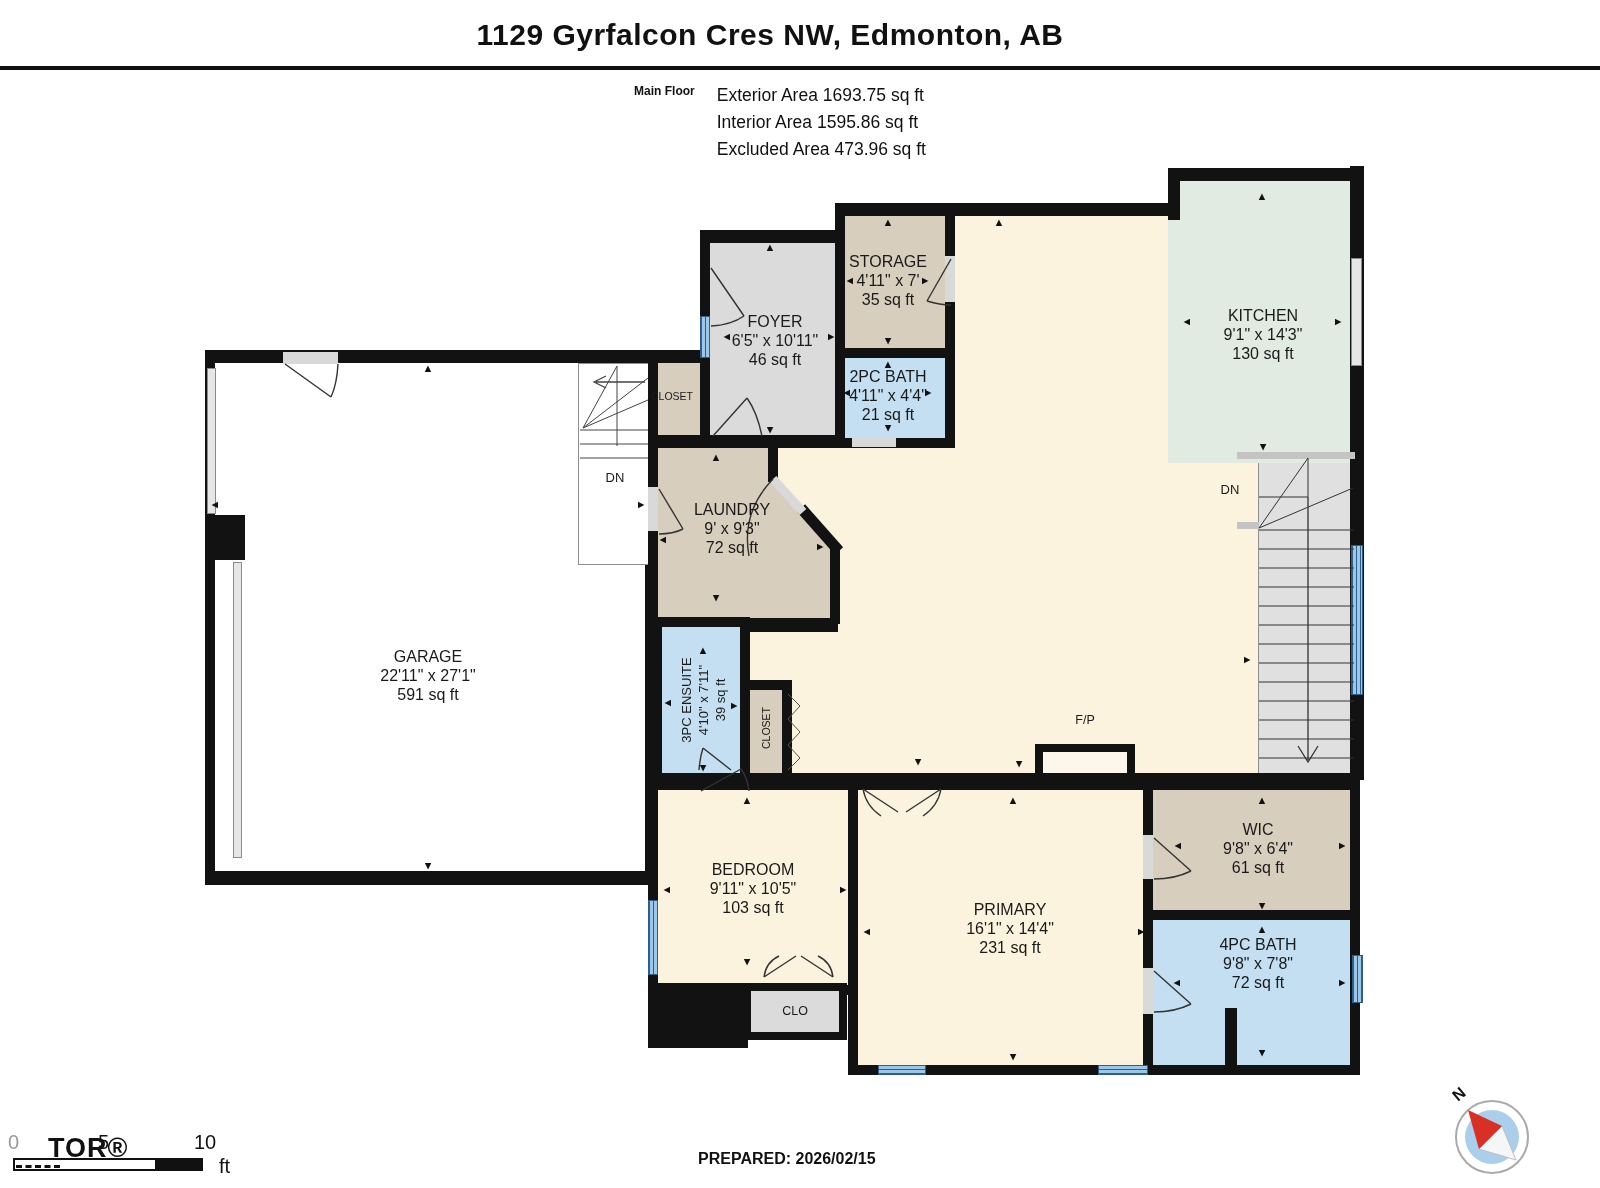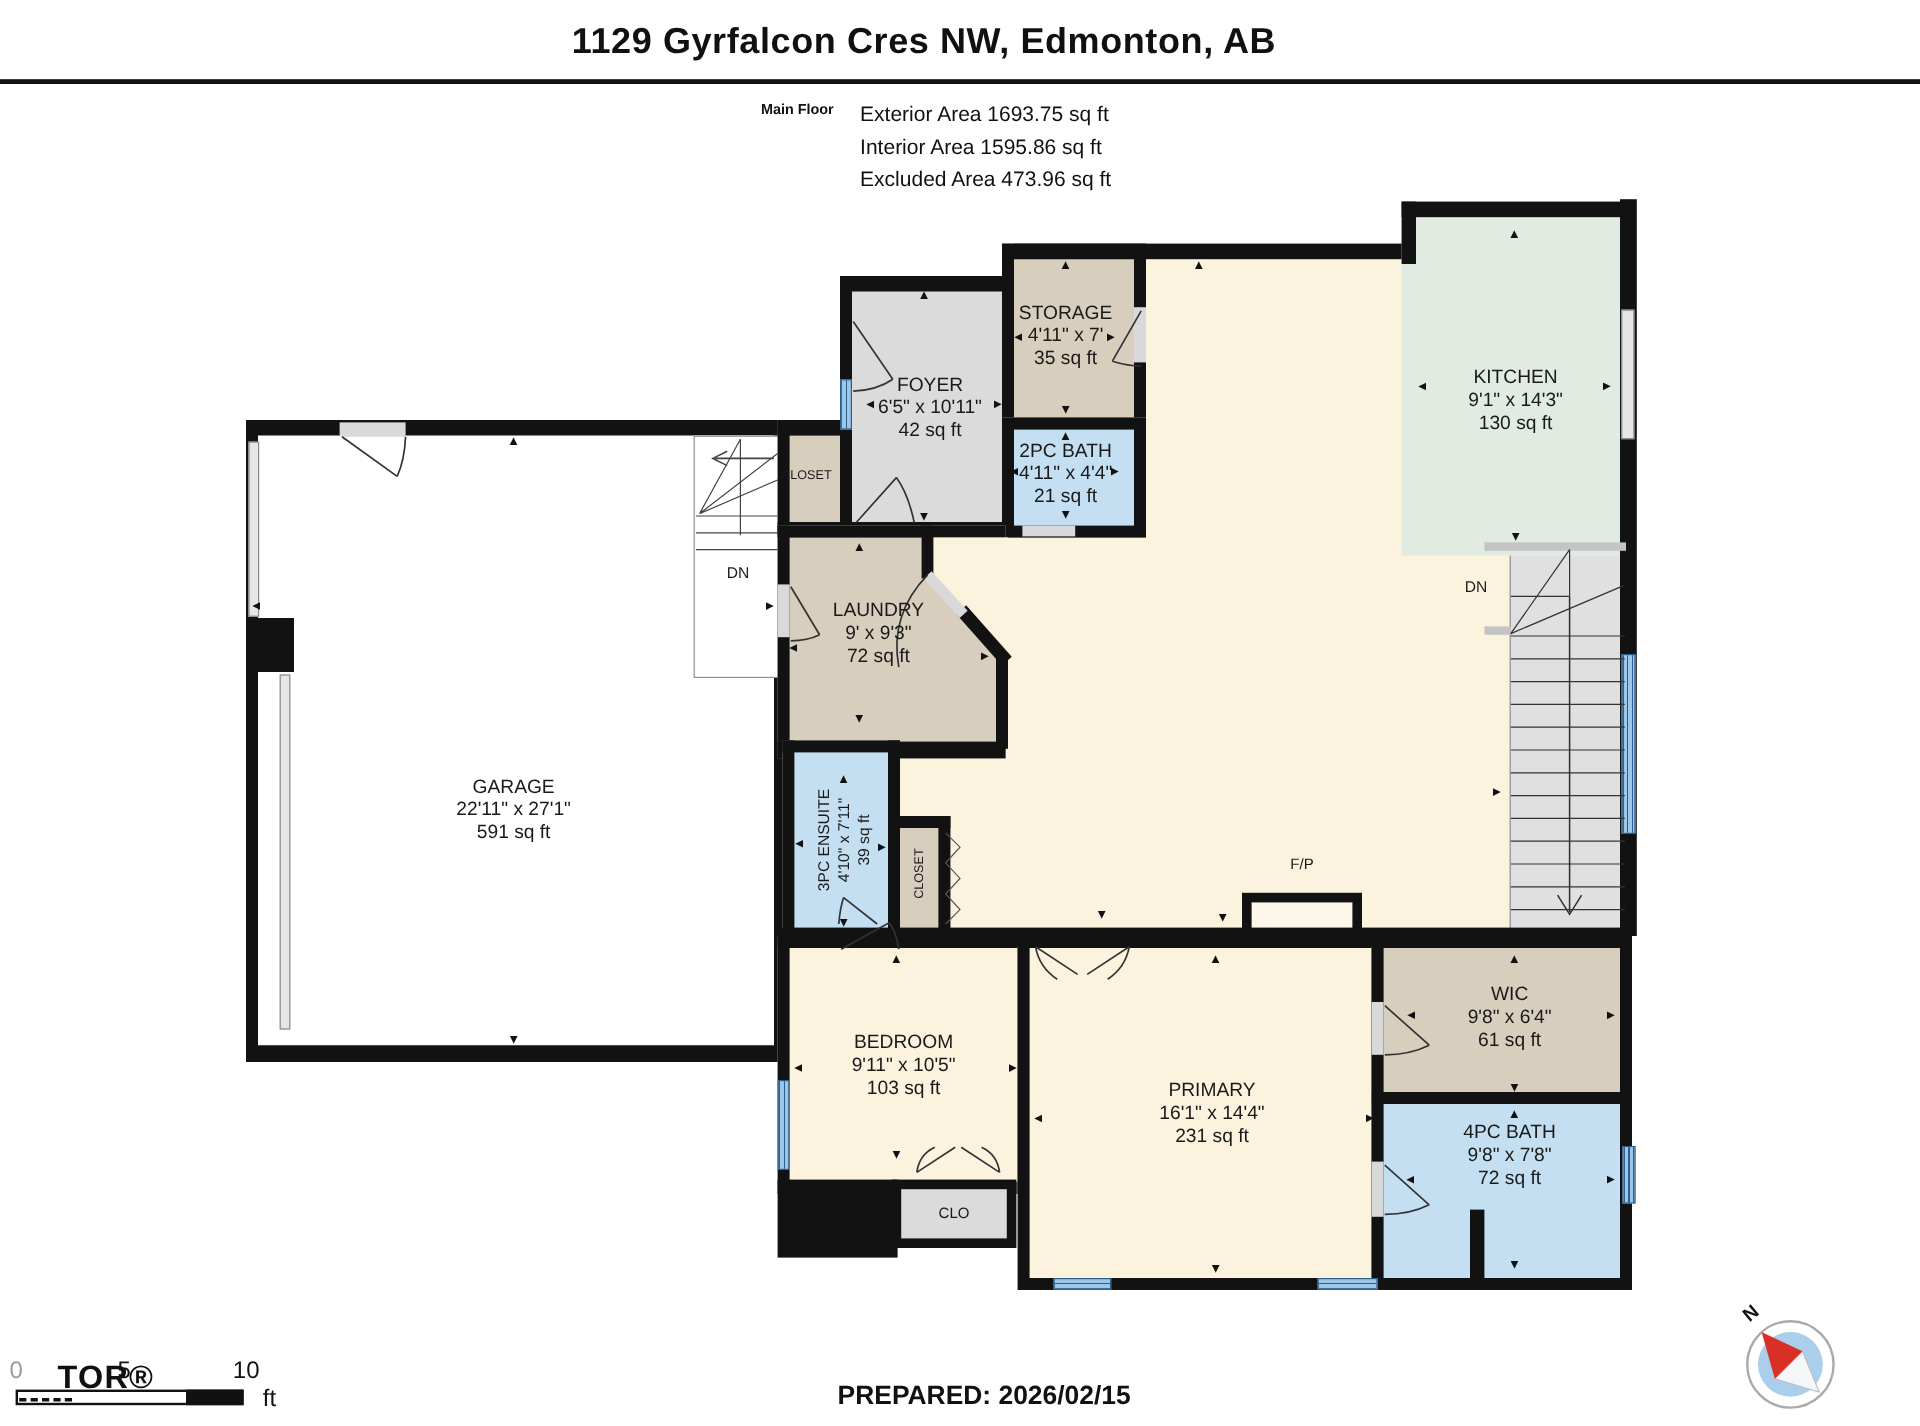--- a/index.html
+++ b/index.html
@@ -28,21 +28,21 @@
               color:#1a1a1a;white-space:nowrap;transform:translate(-50%,-50%);}
   .room-label.rot{transform:translate(-50%,-50%) rotate(-90deg);font-size:13px;line-height:17px;}
   .plain{position:absolute;color:#1a1a1a;transform:translate(-50%,-50%);white-space:nowrap;}
   .plain.rot{transform:translate(-50%,-50%) rotate(-90deg);}
   .arrow{position:absolute;font-size:11px;color:#111;line-height:11px;
          transform-origin:center;transform:translate(-50%,-50%);}
   .arrow.r{transform:translate(-50%,-50%) rotate(90deg);}
   .arrow.d{transform:translate(-50%,-50%) rotate(180deg);}
   .arrow.l{transform:translate(-50%,-50%) rotate(270deg);}
   
-  #prepared{position:absolute;left:698px;top:1150px;font-size:22px;font-weight:600;}
+  #prepared{position:absolute;left:698px;top:1150px;font-size:16px;font-weight:600;}
   #scale{position:absolute;left:0;top:1125px;width:260px;height:60px;}
   .scale-num{position:absolute;font-size:20px;}
   #s0{left:8px;top:6px;color:#9a9a9a;}
   #s5{left:98px;top:6px;color:#111;}
   #s10{left:194px;top:6px;color:#111;}
   #sft{left:219px;top:30px;color:#111;font-size:20px;}
   #bar-outline{position:absolute;left:13px;top:33px;width:190px;height:13px;
                border:2px solid #111;box-sizing:border-box;background:#fff;}
   #bar-dash{position:absolute;left:16px;top:40px;width:44px;border-bottom:3px dashed #111;}
   #bar-black{position:absolute;left:155px;top:33px;width:48px;height:13px;background:#111;}
@@ -173,21 +173,21 @@
         <div>591 sq ft</div>
       </div>
       <div class="room-label" style="left: 1263px; top: 320px; margin-top: 14px;">
         <div>KITCHEN</div>
         <div>9'1" x 14'3"</div>
         <div>130 sq ft</div>
       </div>
       <div class="room-label" style="left: 775px; top: 340px;">
         <div>FOYER</div>
         <div>6'5" x 10'11"</div>
-        <div>42 sq ft</div>
+        <div>46 sq ft</div>
       </div>
       <div class="room-label" style="left: 888px; top: 280px;">
         <div>STORAGE</div>
         <div>4'11" x 7'</div>
         <div>35 sq ft</div>
       </div>
       <div class="room-label" style="left: 888px; top: 395px;">
         <div>2PC BATH</div>
         <div>4'11" x 4'4"</div>
         <div>21 sq ft</div>

